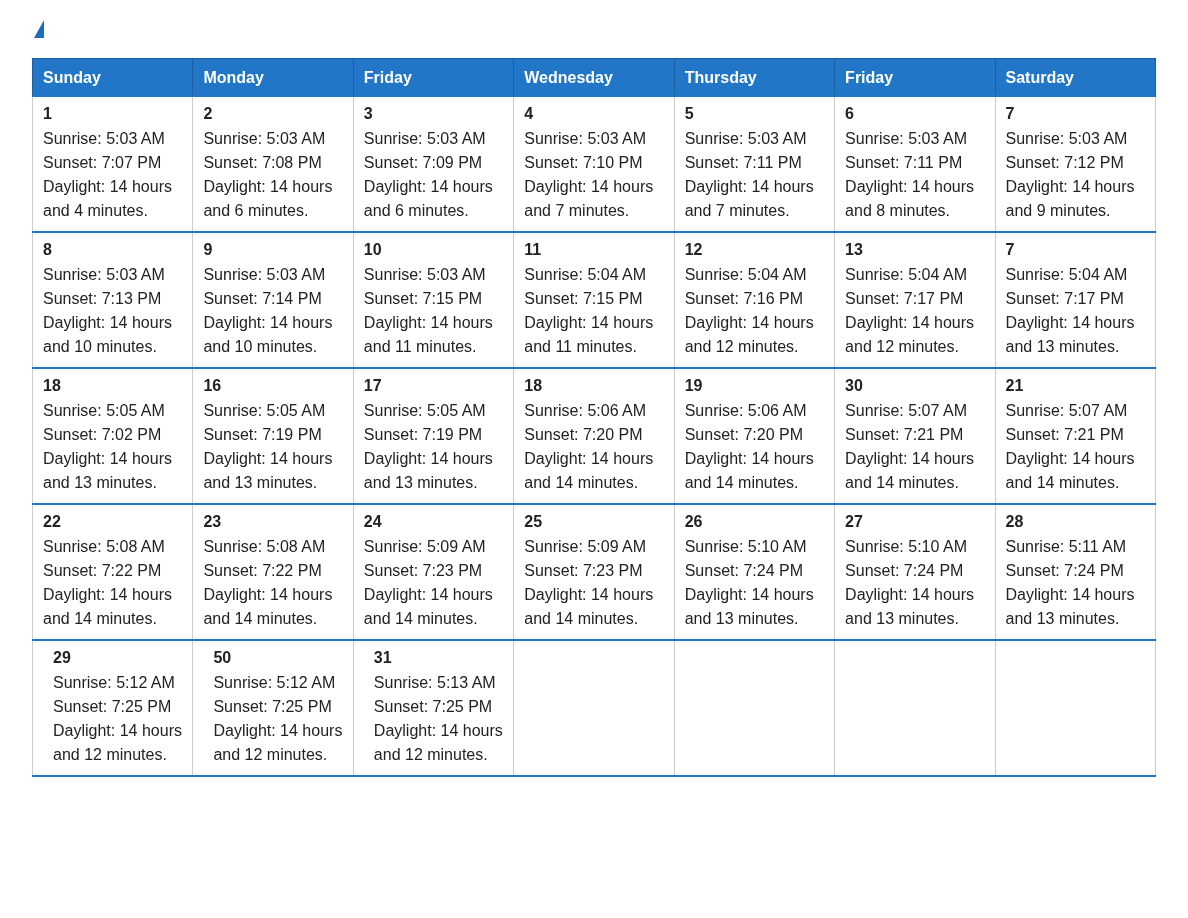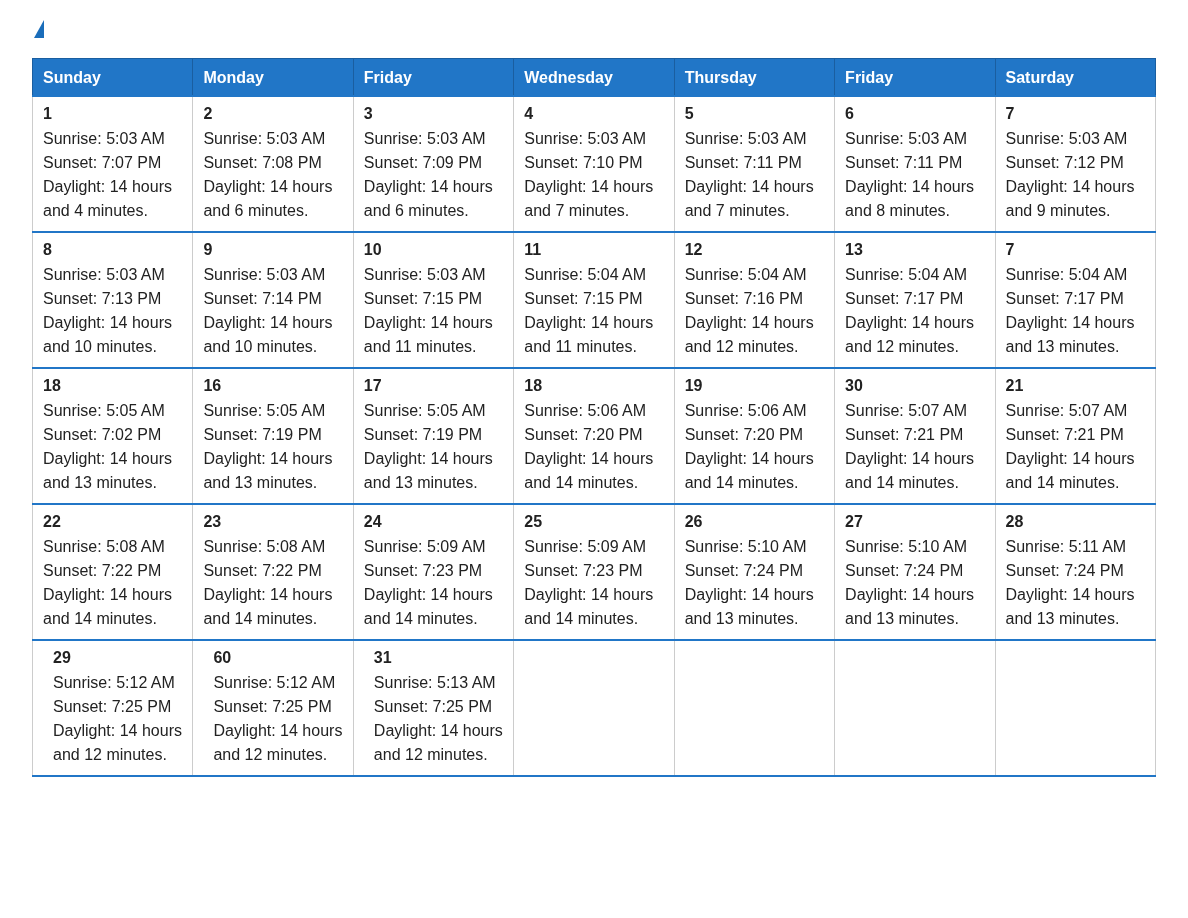--- a/index.html
+++ b/index.html
@@ -400,21 +400,21 @@
         <td>
         <span class="day-num">29</span>
         <div class="day-info">
           <span>Sunrise: 5:12 AM</span><br>
           <span>Sunset: 7:25 PM</span><br>
           <span>Daylight: 14 hours</span><br>
           <span>and 12 minutes.</span>
         </div>
       </td>
         <td>
-        <span class="day-num">60</span>
+        <span class="day-num">50</span>
         <div class="day-info">
           <span>Sunrise: 5:12 AM</span><br>
           <span>Sunset: 7:25 PM</span><br>
           <span>Daylight: 14 hours</span><br>
           <span>and 12 minutes.</span>
         </div>
       </td>
         <td>
         <span class="day-num">31</span>
         <div class="day-info">

